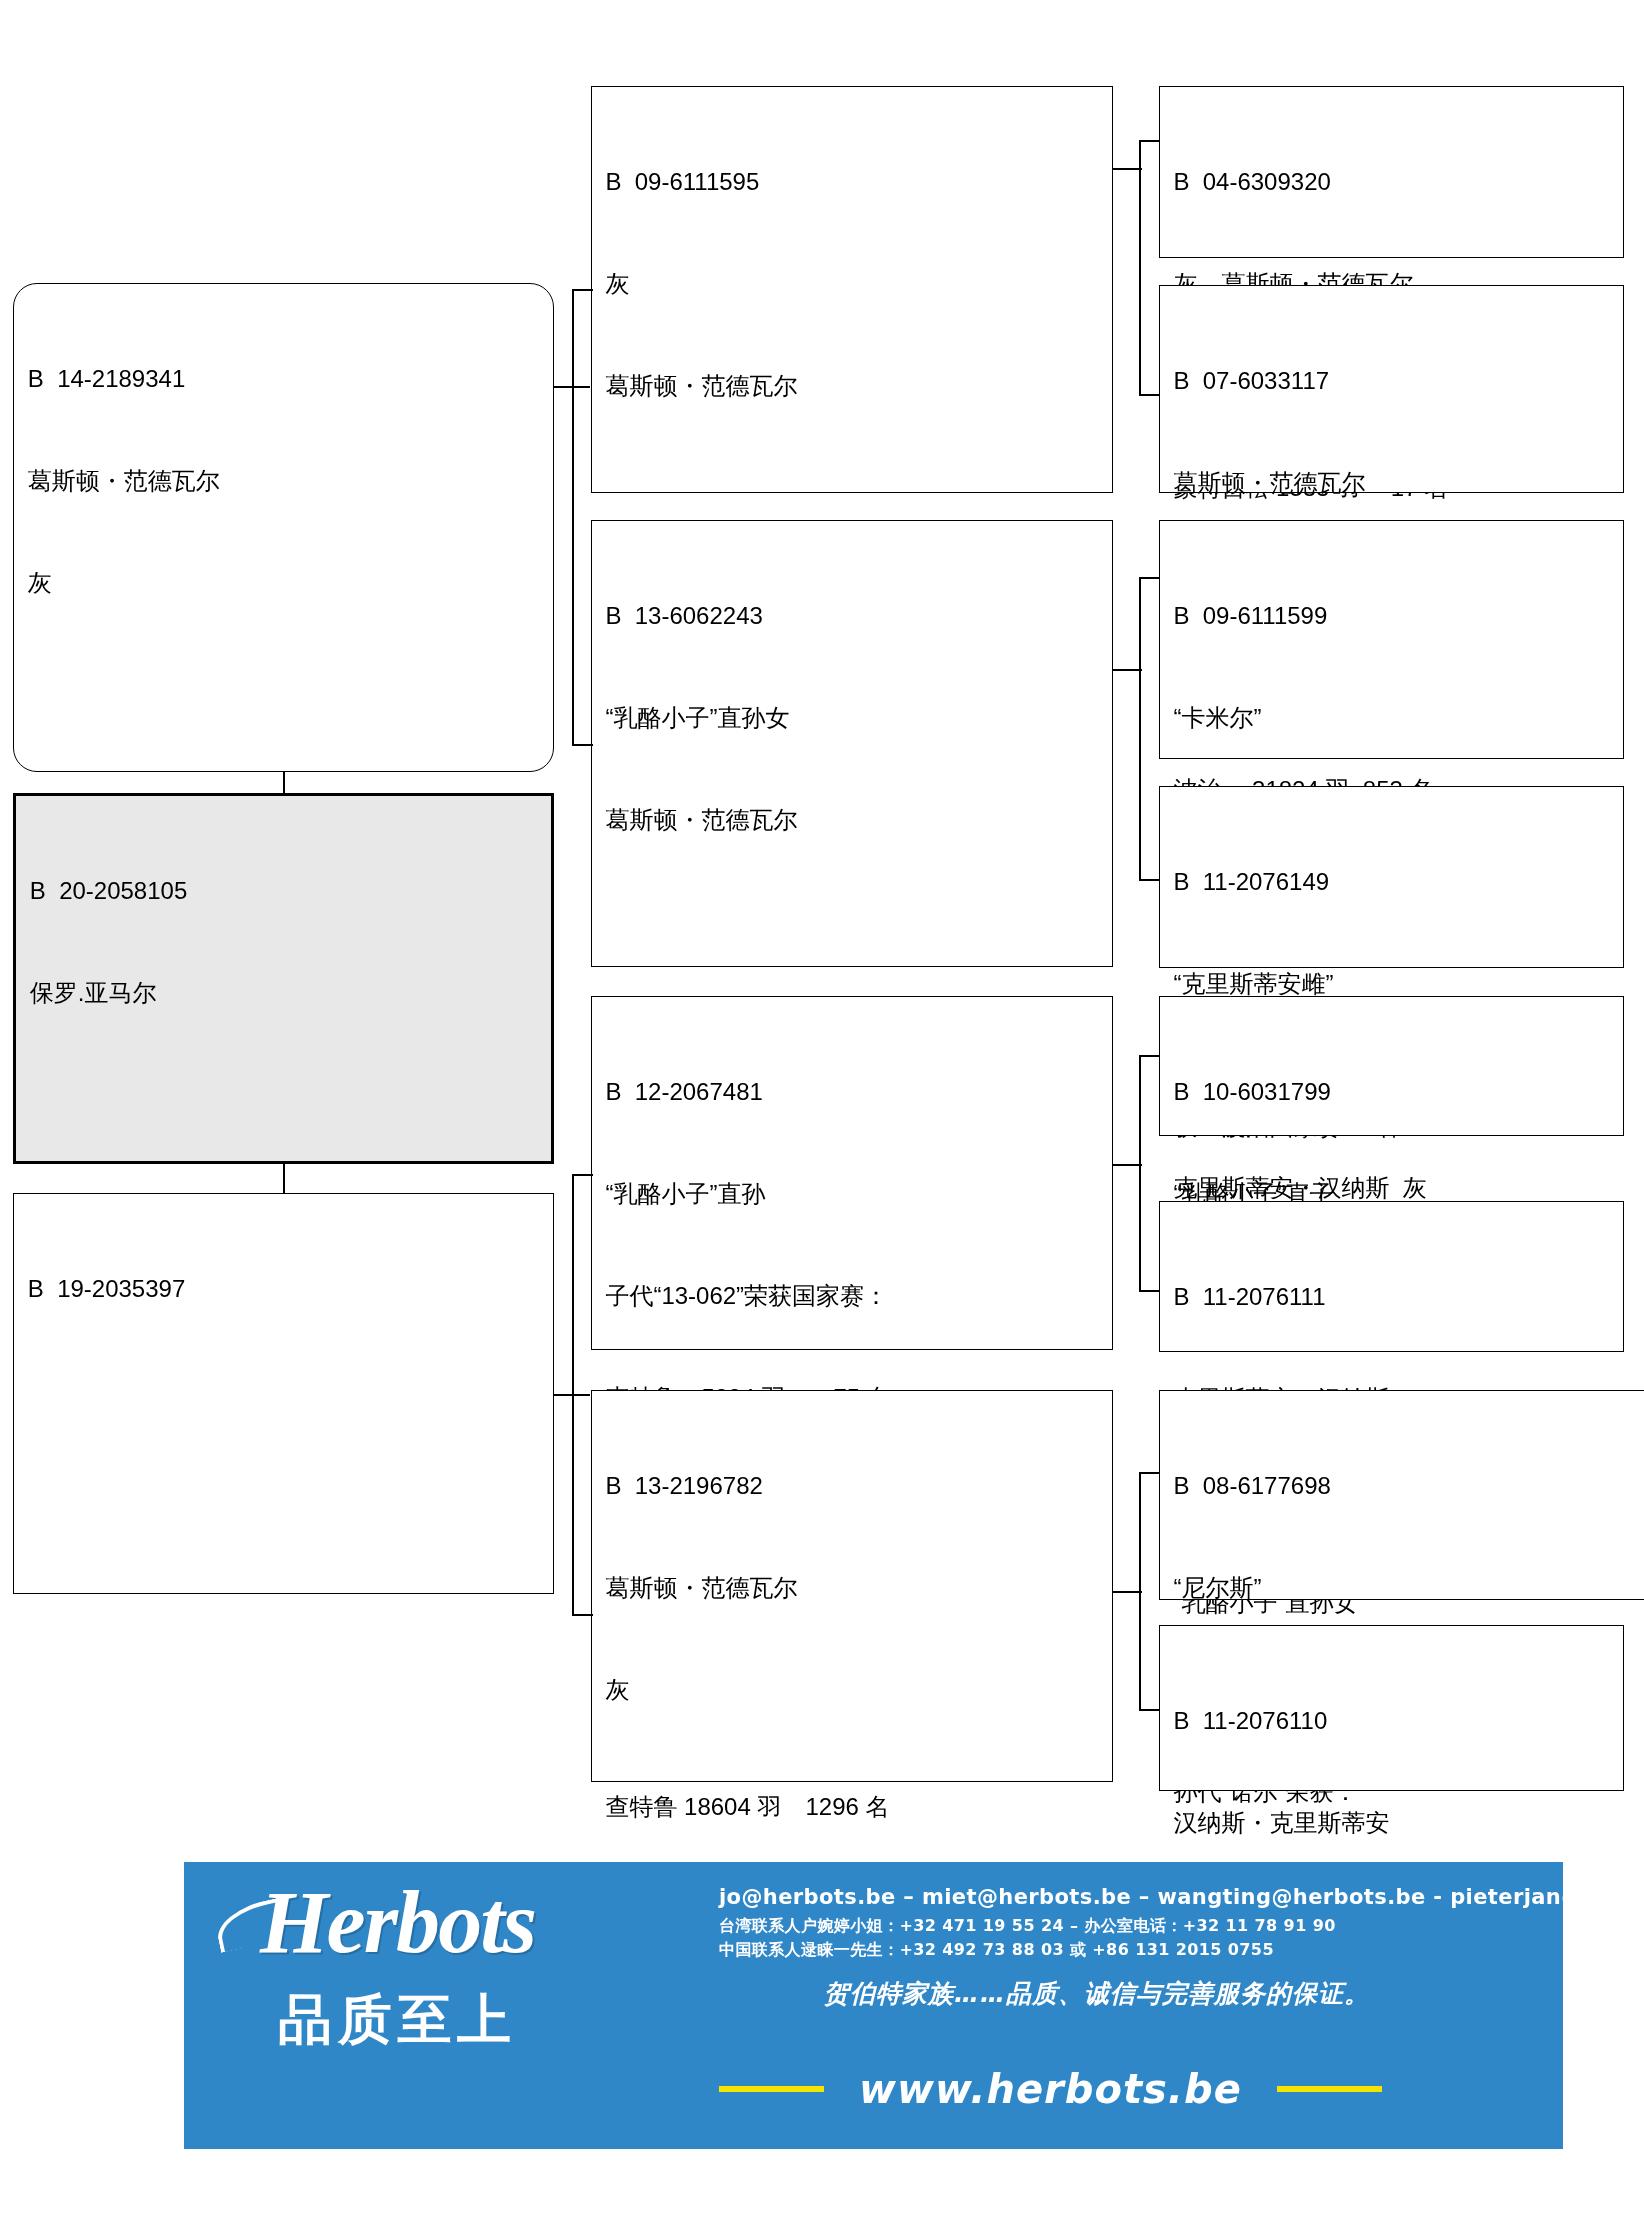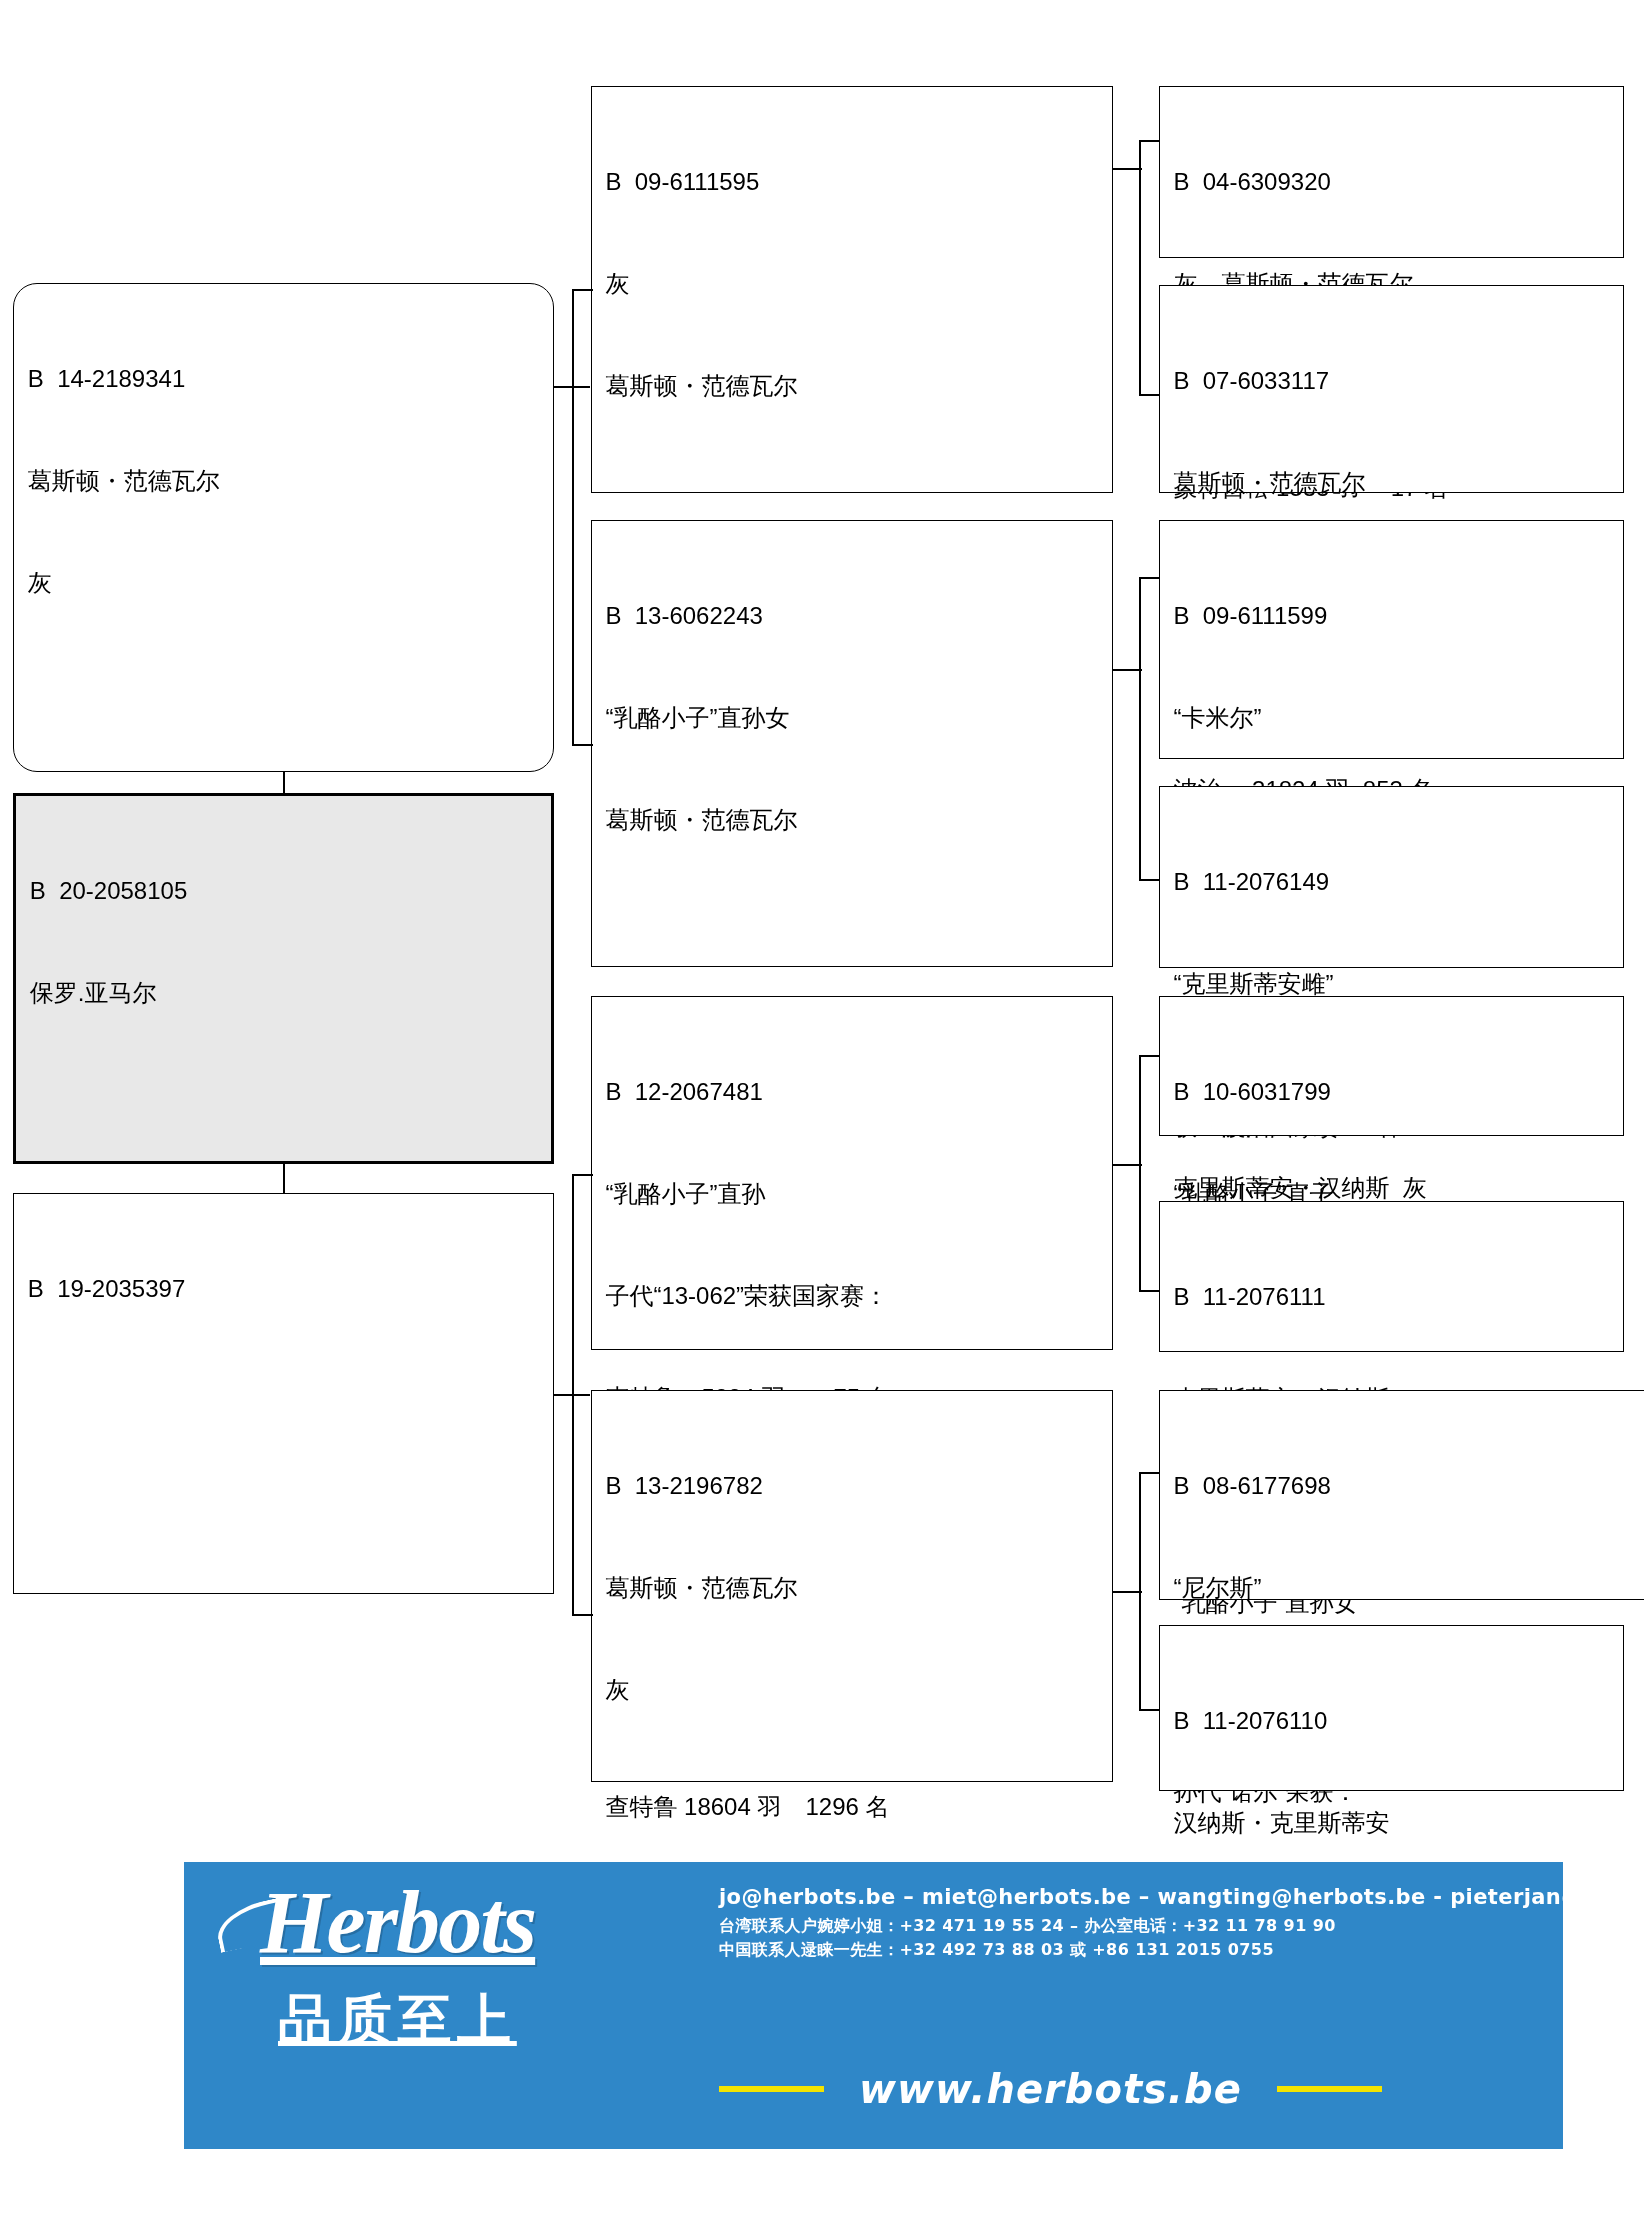--- a/index.html
+++ b/index.html
@@ -60,21 +60,20 @@
     background: #2f87c8;
     overflow: hidden;
   }
   .banner-left {
     position: absolute;
     left: 19px;
     top: 17px;
     width: 497px;
     height: 253px;
     color: #ffffff;
-    text-decoration: underline;
   }
   .banner-logo {
     font-family: "Liberation Serif", serif;
     font-style: italic;
     font-weight: bold;
     font-size: 88px;
     letter-spacing: -1.9px;
     line-height: 1;
     padding-left: 57px;
     text-shadow: 1.9px 1.9px 0 rgba(0,0,0,0.18);
@@ -292,20 +291,21 @@
 <div class="banner">
   <div class="banner-left">
     <div class="banner-feather"></div>
     <div class="banner-logo">Herbots</div>
     <div class="banner-slogan">品质至上</div>
   </div>
   <div class="banner-right">
     <div class="banner-line">jo@herbots.be – miet@herbots.be – wangting@herbots.be - pieterjan@herbots.be</div>
     <div class="banner-line small">台湾联系人户婉婷小姐：+32 471 19 55 24 – 办公室电话：+32 11 78 91 90</div>
     <div class="banner-line small">中国联系人逯睐一先生：+32 492 73 88 03 或 +86 131 2015 0755</div>
+    <div class="banner-tag">贺伯特家族……品质、诚信与完善服务的保证。</div>
   </div>
   <div class="banner-url-row">
     <div class="banner-rule"></div>
     <div class="banner-url">www.herbots.be</div>
     <div class="banner-rule"></div>
   </div>
 </div>
 
 
 </body></html>

